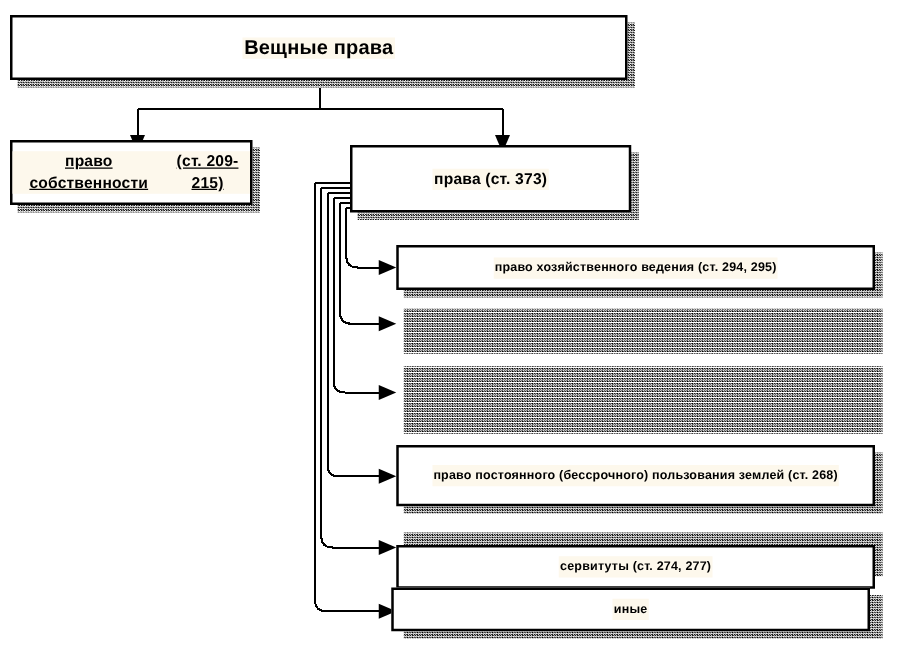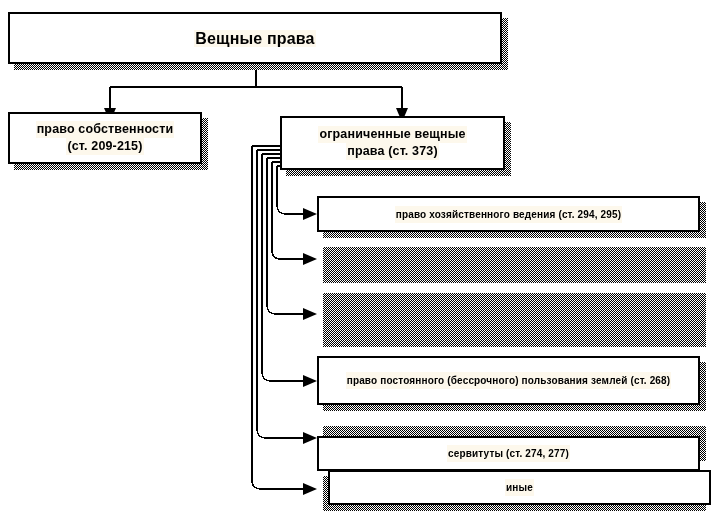--- a/index.html
+++ b/index.html
@@ -106,41 +106,40 @@
   <div class="shadow" style="left:323px; top:247px; width:383px; height:36px;"></div>
   <div class="shadow" style="left:323px; top:293px; width:383px; height:54px;"></div>
   <div class="shadow" style="left:323px; top:362px; width:383px; height:49px;"></div>
   <div class="shadow" style="left:323px; top:426px; width:383px; height:35px;"></div>
   <div class="shadow" style="left:323px; top:476px; width:383px; height:35px;"></div>
 
   <div class="node root" style="left:8px; top:12px; width:494px; height:52px;">
     <span class="label">Вещные права</span>
   </div>
 
-  <div class="node" style="left:8px; top:112px; width:194px; height:52px; flex-direction:column;">
+  <div class="node" style="left:8px; top:112px; width:194px; height:52px; flex-direction:row;text-decoration:underline;">
     <span class="label">право собственности</span>
     <span class="label">(ст. 209-215)</span>
   </div>
 
   <div class="node" style="left:280px; top:116px; width:225px; height:54px; flex-direction:column;">
-    <span class="label">ограниченные вещные</span>
     <span class="label">права (ст. 373)</span>
   </div>
 
   <div class="node wide" style="left:317px; top:196px; width:383px; height:36px; padding:0 10px;">
     <span class="label">право хозяйственного ведения (ст. 294, 295)</span>
   </div>
 
 
 
   <div class="node wide" style="left:317px; top:356px; width:383px; height:49px; padding:0 14px;text-align:center;">
     <span class="label">право постоянного (бессрочного) пользования землей (ст. 268)</span>
   </div>
 
   <div class="node wide" style="left:317px; top:420px; width:383px; height:35px; padding:0 10px;margin-top:16px;">
     <span class="label">сервитуты (ст. 274, 277)</span>
   </div>
 
-  <div class="node wide" style="left:328px; top:470px; width:383px; height:35px; padding:0 10px;">
+  <div class="node wide" style="left:313px; top:470px; width:383px; height:35px; padding:0 10px;">
     <span class="label">иные</span>
   </div>
 
 </div>
 
 </body></html>

